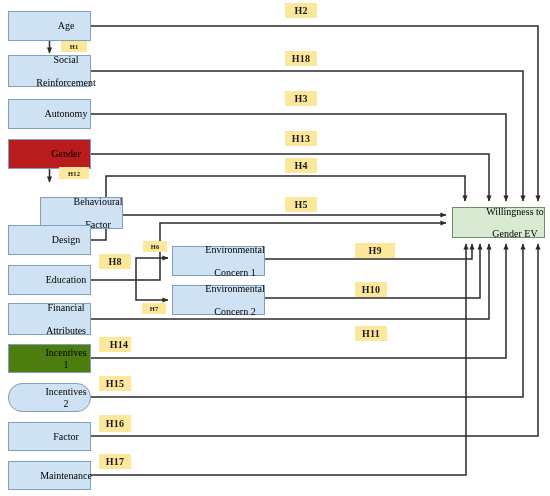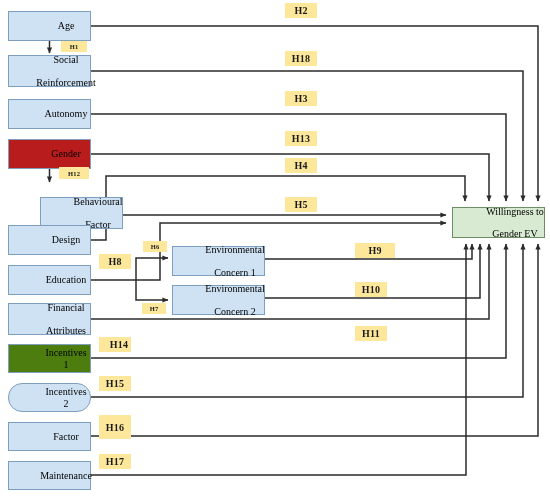--- a/index.html
+++ b/index.html
@@ -119,17 +119,17 @@
       <div class="hlabel tiny" style="left: 59px; top: 167px; width: 30px; height: 12px; background: rgb(252, 231, 154);">H12</div>
       <div class="hlabel" style="left: 285px; top: 197px; width: 32px; height: 15px; background: rgb(252, 231, 154);">H5</div>
       <div class="hlabel tiny" style="left: 143px; top: 241px; width: 24px; height: 11px; background: rgb(252, 231, 154);">H6</div>
       <div class="hlabel" style="left: 99px; top: 254px; width: 32px; height: 15px; background: rgb(252, 231, 154);">H8</div>
       <div class="hlabel" style="left: 355px; top: 243px; width: 40px; height: 15px; background: rgb(252, 231, 154);">H9</div>
       <div class="hlabel" style="left: 355px; top: 282px; width: 32px; height: 15px; background: rgb(252, 231, 154);">H10</div>
       <div class="hlabel tiny" style="left: 142px; top: 303px; width: 24px; height: 11px; background: rgb(252, 231, 154);">H7</div>
       <div class="hlabel" style="left: 355px; top: 326px; width: 32px; height: 15px; background: rgb(252, 231, 154);">H11</div>
       <div class="hlabel" style="left: 99px; top: 337px; width: 32px; height: 15px; background: rgb(252, 231, 154); padding-left: 8px;">H14</div>
       <div class="hlabel" style="left: 99px; top: 376px; width: 32px; height: 15px; background: rgb(252, 231, 154);">H15</div>
-      <div class="hlabel" style="left: 99px; top: 415px; width: 32px; height: 24px; background: rgb(252, 231, 154);">H16</div>
+      <div class="hlabel" style="left: 99px; top: 415px; width: 32px; height: 17px; background: rgb(252, 231, 154);">H16</div>
       <div class="hlabel" style="left: 99px; top: 454px; width: 32px; height: 15px; background: rgb(252, 231, 154);">H17</div>
     </div>
 
 </div>
 
 </body></html>

